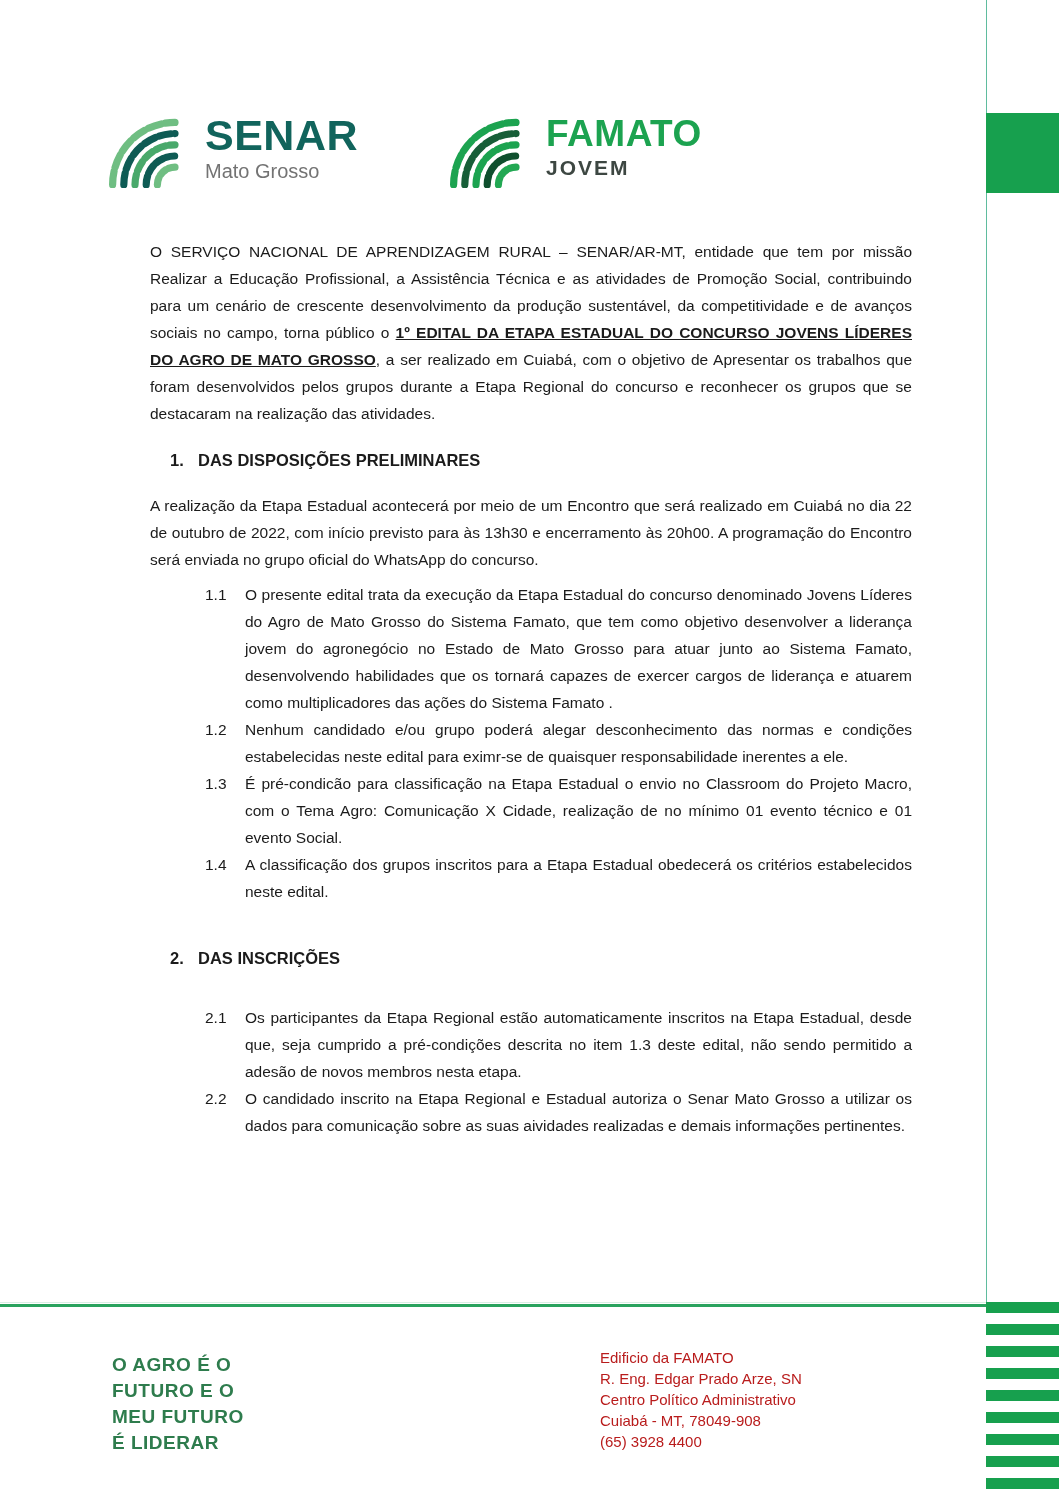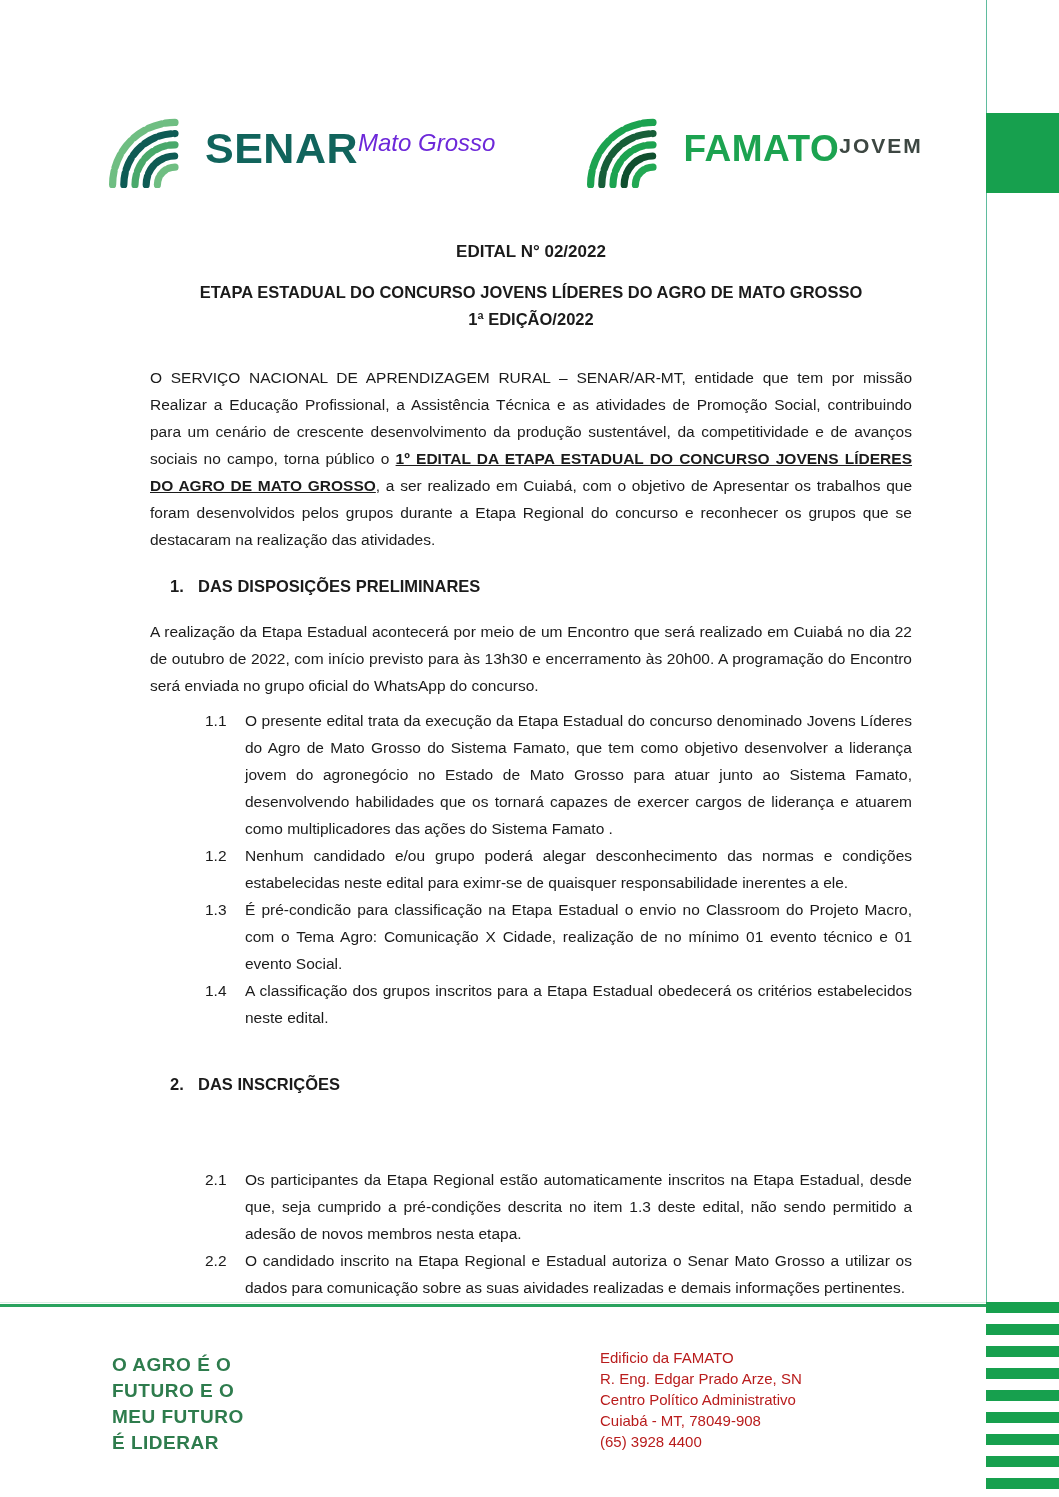--- a/index.html
+++ b/index.html
@@ -41,26 +41,26 @@
     left: 986px; top: 1302px;
     width: 73px; height: 195px;
     background: repeating-linear-gradient(180deg, #17a04e 0 11px, #ffffff 11px 22px);
     z-index: 2;
   }
 
   
   .logos { position: absolute; left: 103px; top: 108px; display: flex; gap: 86px; }
   .logo { display: flex; align-items: center; gap: 14px; }
   .logo svg { display: block; }
-  .logo-text { display: flex; flex-direction: row; justify-content: center; }
+  .logo-text { display: flex; flex-direction: column; justify-content: center; }
   .senar-name {
     font-size: 43px; font-weight: 700; color: #11645c;
     letter-spacing: 0.5px; line-height: 1;
   }
-  .senar-sub { font-size: 24px; color: #6d28d9; line-height: 1.2; margin-top: 2px; font-style: italic; }
+  .senar-sub { font-size: 20px; color: #737373; line-height: 1.2; margin-top: 2px; }
   .famato-name {
     font-size: 37px; font-weight: 700; color: #1ca350;
     letter-spacing: 0.5px; line-height: 1;
   }
   .famato-sub {
     font-size: 21px; font-weight: 700; color: #3d4742;
     letter-spacing: 2px; line-height: 1.2; margin-top: 3px;
   }
 
   
@@ -89,21 +89,21 @@
   }
   .section-heading .sec-num { width: 28px; flex: 0 0 28px; }
   .section-lead { margin-bottom: 8px; }
 
   .items { padding-left: 55px; }
   .item { display: flex; }
   .item .item-num { width: 40px; flex: 0 0 40px; }
   .item .item-text { flex: 1; text-align: justify; }
 
   .section-2 { margin-top: 40px; }
-  .section-2-items { margin-top: 68px; }
+  .section-2-items { margin-top: 32px; }
 
   
   .footer-slogan {
     position: absolute;
     left: 112px; top: 1352px;
     font-size: 19px; font-weight: 700;
     line-height: 26px;
     color: #2e7c4d;
     letter-spacing: 0.5px;
   }
@@ -153,25 +153,20 @@
       </span>
       <span class="logo-text">
         <span class="famato-name">FAMATO</span>
         <span class="famato-sub">JOVEM</span>
       </span>
     </div>
   </div>
 
   <div class="doc">
 
-    <div class="title-block">
-      <div class="title-line1">EDITAL N° 02/2022</div>
-      <div class="title-line2">ETAPA ESTADUAL DO CONCURSO JOVENS LÍDERES DO AGRO DE MATO GROSSO</div>
-      <div class="title-line3">1ª EDIÇÃO/2022</div>
-    </div>
 
     <p class="intro"><span>O SERVIÇO NACIONAL DE APRENDIZAGEM RURAL – SENAR/AR-MT, entidade que tem por missão Realizar a Educação Profissional, a Assistência Técnica e as atividades de Promoção Social, contribuindo para um cenário de crescente desenvolvimento da produção sustentável, da competitividade e de avanços sociais no campo, torna público o </span><span class="hl">1º EDITAL DA ETAPA ESTADUAL DO CONCURSO JOVENS LÍDERES DO AGRO DE MATO GROSSO</span><span>, a ser realizado em Cuiabá, com o objetivo de Apresentar os trabalhos que foram desenvolvidos pelos grupos durante a Etapa Regional do concurso e reconhecer os grupos que se destacaram na realização das atividades.</span></p>
 
     <div class="section-heading">
       <span class="sec-num">1.</span>
       <span>DAS DISPOSIÇÕES PRELIMINARES</span>
     </div>
 
     <p class="section-lead">A realização da Etapa Estadual acontecerá por meio de um Encontro que será realizado em Cuiabá no dia 22 de outubro de 2022, com início previsto para às 13h30 e encerramento às 20h00. A programação do Encontro será enviada no grupo oficial do WhatsApp do concurso.</p>
 

